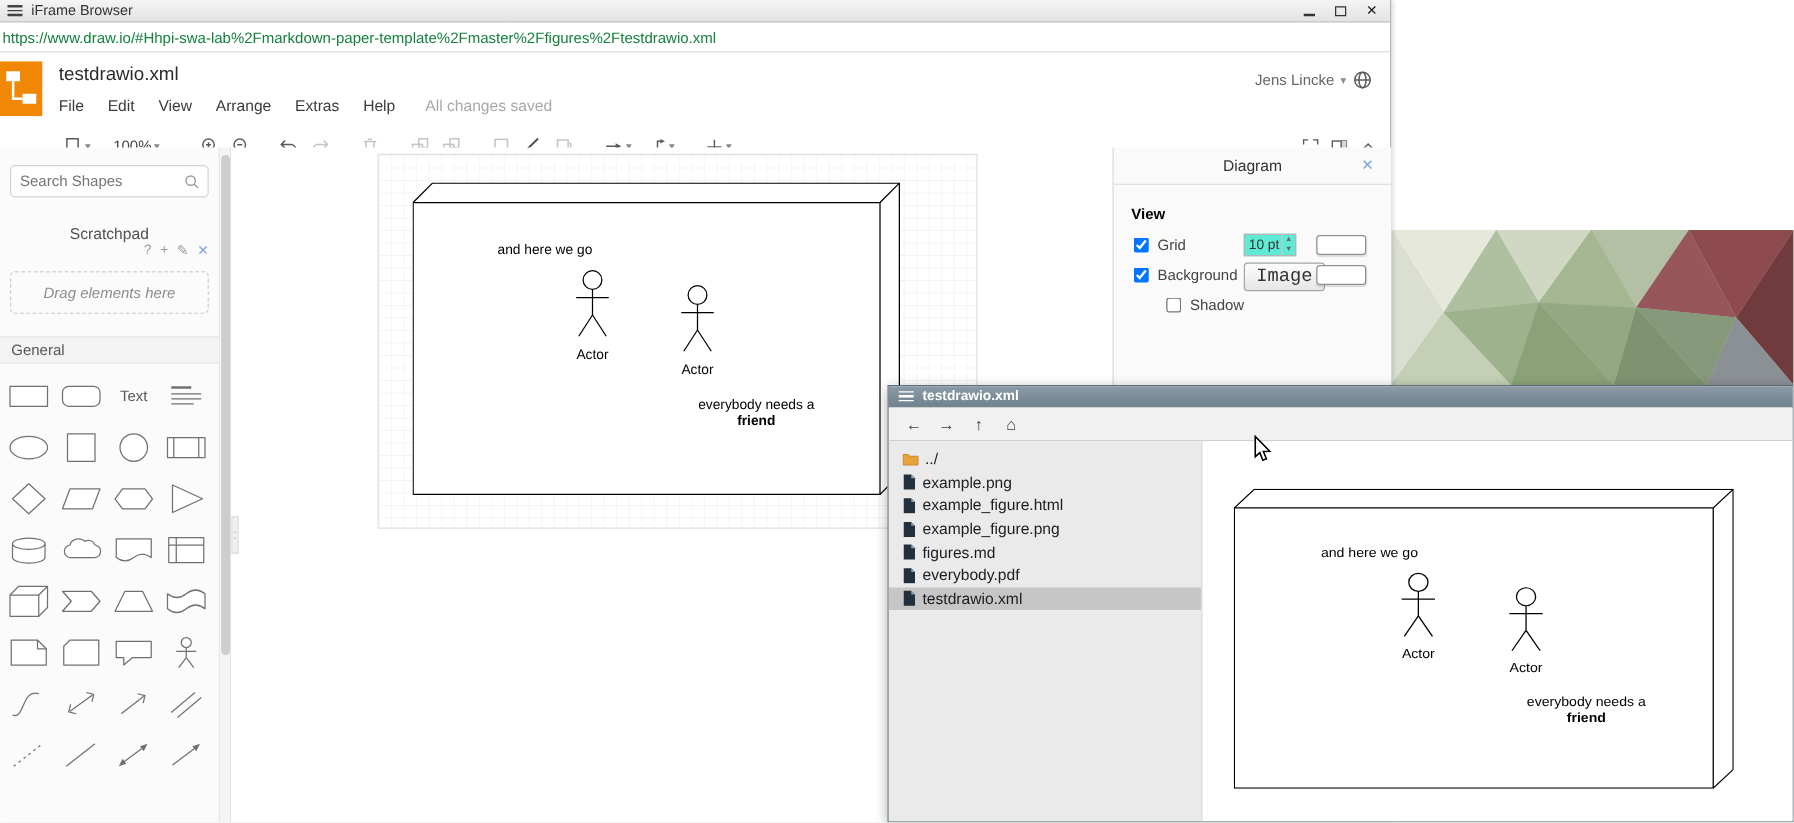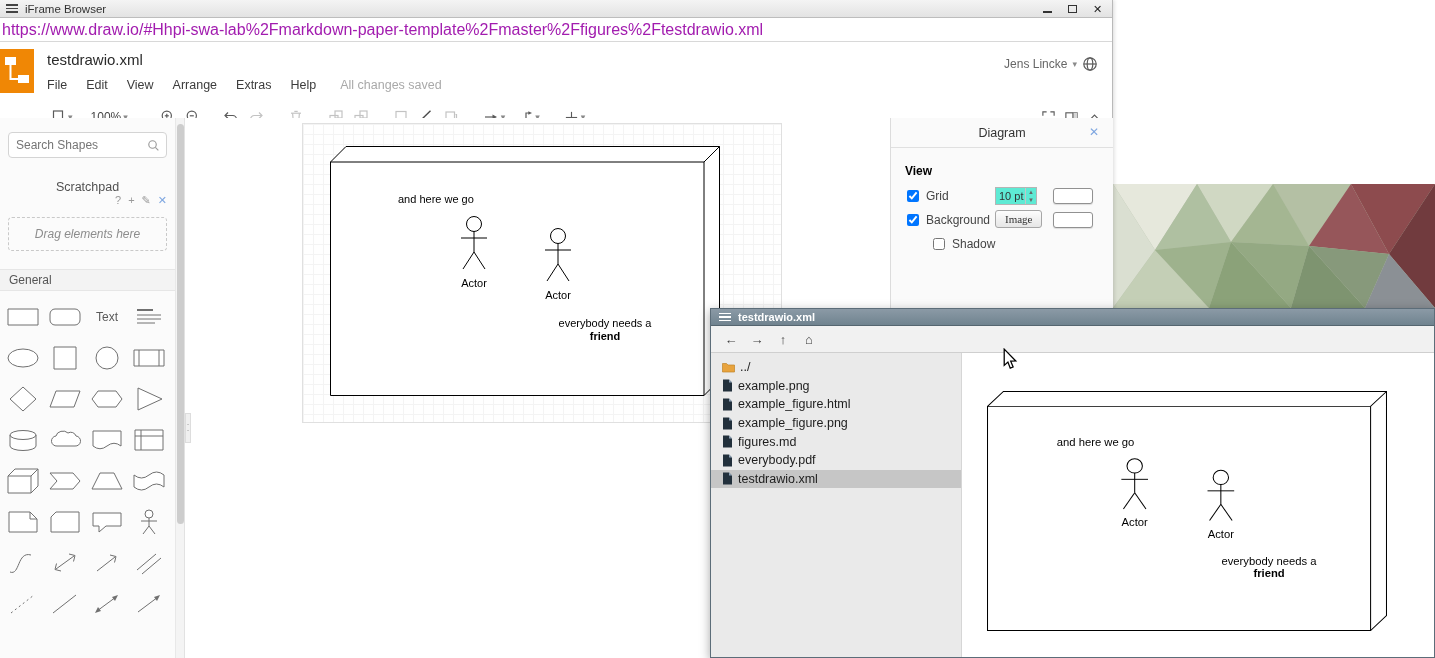--- a/index.html
+++ b/index.html
@@ -17,21 +17,21 @@
   .hamburger { display:inline-flex; flex-direction:column; gap:2px; width:12px; cursor:pointer; }
   .hamburger i { display:block; height:1.5px; background:#444; }
   .hamburger.light i { background:#fff; }
   .mw-title { font-size:11.5px; color:#333; margin-left:7px; }
   .mw-controls { position:absolute; right:2px; top:0; height:18px; display:flex; }
   .mw-btn { width:25px; height:18px; display:flex; align-items:center; justify-content:center; cursor:pointer; color:#222; }
   .glyph-min { width:9px; height:2px; background:#333; margin-top:6px; }
   .glyph-max { width:9px; height:8px; border:1.5px solid #333; }
   .glyph-close { font-size:11px; line-height:1; color:#222; }
   .mw-urlbar { display:block; width:100%; height:24px; border:none; border-bottom:1px solid #d8d8d8;
-               font-family:inherit; font-size:16px; color:#a21caf; padding:0 2px; outline:none; background:#fff; }
+               font-family:inherit; font-size:12px; color:#15803d; padding:0 2px; outline:none; background:#fff; }
 
   
   .dr-header { position:relative; height:58px; background:#fff; }
   .dr-logo { position:absolute; left:0; top:7px; width:34px; height:44px; }
   .dr-title { position:absolute; left:47px; top:9px; font-size:15px; color:#2b2b2b; }
   .dr-menubar { position:absolute; left:47px; top:36px; display:flex; align-items:center; font-size:12.5px; color:#3c3c3c; }
   .menu-item { margin-right:19px; cursor:pointer; }
   .save-status { color:#a9a9a9; margin-left:5px; }
   .dr-user { position:absolute; right:14px; top:14px; display:flex; align-items:center; gap:5px;
              font-size:12px; color:#666; cursor:pointer; }
@@ -100,21 +100,21 @@
   .fp-row input[type=checkbox] { width:12px; height:12px; margin-right:7px; }
   .indent-a { padding-left:16px; }
   .indent-b { padding-left:42px; }
   .gridsize { position:absolute; left:104px; top:3px; width:42px; height:18px; background:#5eead4; border:1px solid #b5b5b5;
               display:flex; align-items:center; font-size:11px; color:#333; }
   .gridsize .val { flex:1; padding-left:3px; }
   .spin { width:11px; height:100%; border-left:1px solid #c5c5c5; display:flex; flex-direction:column; }
   .spin span { flex:1; display:flex; align-items:center; justify-content:center; font-size:6px; color:#666; cursor:pointer; }
   .swatch { position:absolute; left:162px; top:4px; width:40px; height:16px; background:#fff; border:1px solid #919191;
             border-radius:3px; box-shadow:0 1px 1px rgba(0,0,0,.12); cursor:pointer; }
-  .btn-small { position:absolute; left:104px; top:2px; font-family:Liberation Serif, serif; font-size:11px; color:#333; padding:2px 9px;
+  .btn-small { position:absolute; left:104px; top:2px; font-family:Liberation Mono, monospace; font-size:15px; color:#333; padding:2px 9px;
                border:1px solid #a6a6a6; border-radius:3px; background:linear-gradient(#fdfdfd,#e6e6e6); cursor:pointer; }
 
   
   .file-window { position:absolute; left:710px; top:308px; width:725px; height:350px; background:#fff;
                  border:1px solid #5c6d79; box-shadow:0 3px 10px rgba(0,0,0,.35); }
   .fw-titlebar { height:17px; background:linear-gradient(#8b9aa6,#70838f); border-bottom:1px solid #55656f;
                  display:flex; align-items:center; gap:7px; padding-left:8px; }
   .fw-title { font-size:11px; font-weight:bold; color:#fff; }
   .fw-navbar { height:27px; background:#f1f1f1; border-bottom:1px solid #cfcfcf; display:flex; align-items:center; padding:0 6px 0 8px; gap:2px; }
   .nav-btn { width:24px; height:22px; display:flex; align-items:center; justify-content:center; font-size:13px; color:#3d3d3d;

